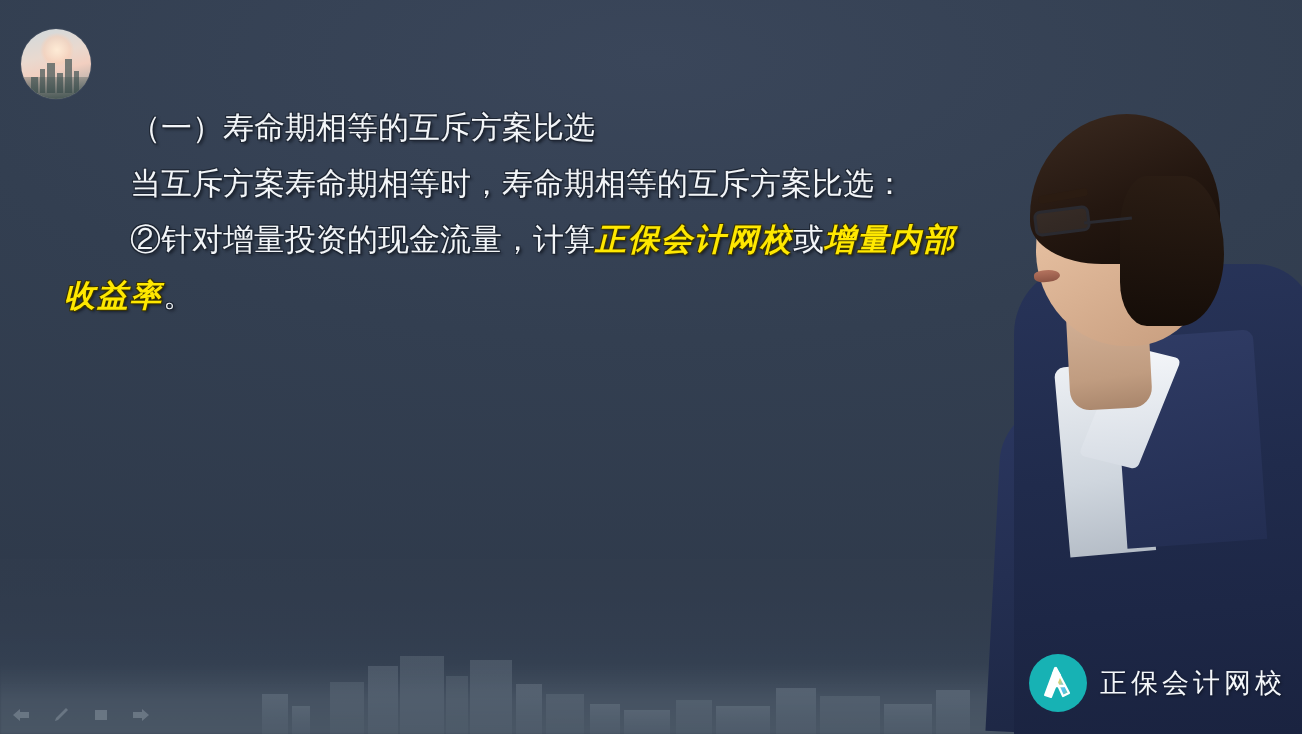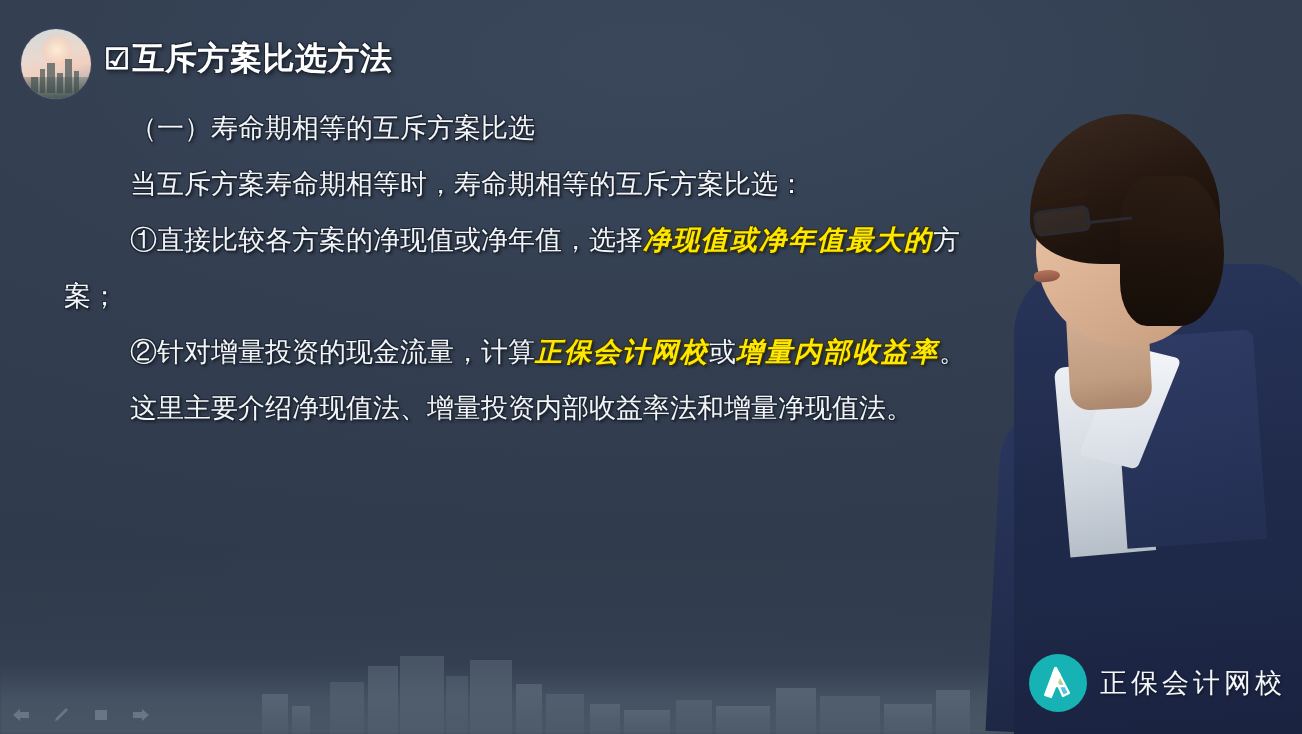--- a/index.html
+++ b/index.html
@@ -91,21 +91,21 @@
       1px 1px 0 #202836, -1px 1px 0 #202836,
       1px -1px 0 #202836, -1px -1px 0 #202836,
       2px 2px 4px rgba(10,14,20,.75);
   }
   .slide-title .chk { margin-right:2px; font-size:29px; }
 
   
   .body-text {
     position:absolute; left:64px; top:100px;
     width:905px;
-    font-size:27px;
+    font-size:31px;
     line-height:56px;
     color:#f2f5f8;
     text-shadow:
       1px 1px 0 #1e2633, -1px 1px 0 #1e2633,
       1px -1px 0 #1e2633, -1px -1px 0 #1e2633,
       2px 2px 3px rgba(8,12,18,.7);
   }
   .para { margin:0; }
   .para.ind { text-indent:66px; }
   .hl {
@@ -261,42 +261,33 @@
     <div class="a-sun"></div>
     <div class="a-b" style="left:10px; width:7px;  height:16px;"></div>
     <div class="a-b" style="left:19px; width:5px;  height:24px;"></div>
     <div class="a-b" style="left:26px; width:8px;  height:30px;"></div>
     <div class="a-b" style="left:36px; width:6px;  height:20px;"></div>
     <div class="a-b" style="left:44px; width:7px;  height:34px;"></div>
     <div class="a-b" style="left:53px; width:5px;  height:22px;"></div>
     <div class="a-ground"></div>
   </div>
 
-  <div class="slide-title">
-    <span class="chk">☑</span><span>互斥方案比选方法</span>
-  </div>
 
   <div class="body-text">
     <p class="para ind">（一）寿命期相等的互斥方案比选</p>
 
     <p class="para ind">
       <span>当互斥方案寿命期相等时，寿命期相等的互斥方案比选：</span>
     </p>
 
-    <p class="para ind">
-      <span>①直接比较各方案的净现值或净年值，选择</span><span class="hl">净现值或净年值最大的</span><span>方案；</span>
-    </p>
 
     <p class="para ind">
       <span>②针对增量投资的现金流量，计算</span><span class="hl">正保会计网校</span><span>或</span><span class="hl">增量内部收益率</span><span>。</span>
     </p>
 
-    <p class="para ind">
-      <span>这里主要介绍净现值法、增量投资内部收益率法和增量净现值法。</span>
-    </p>
   </div>
 
   <div class="presenter">
     <div class="p-shoulderL"></div>
     <div class="p-body"></div>
     <div class="p-shirt"></div>
     <div class="p-lapel"></div>
     <div class="p-collarR"></div>
     <div class="p-neck"></div>
     <div class="p-head"></div>

